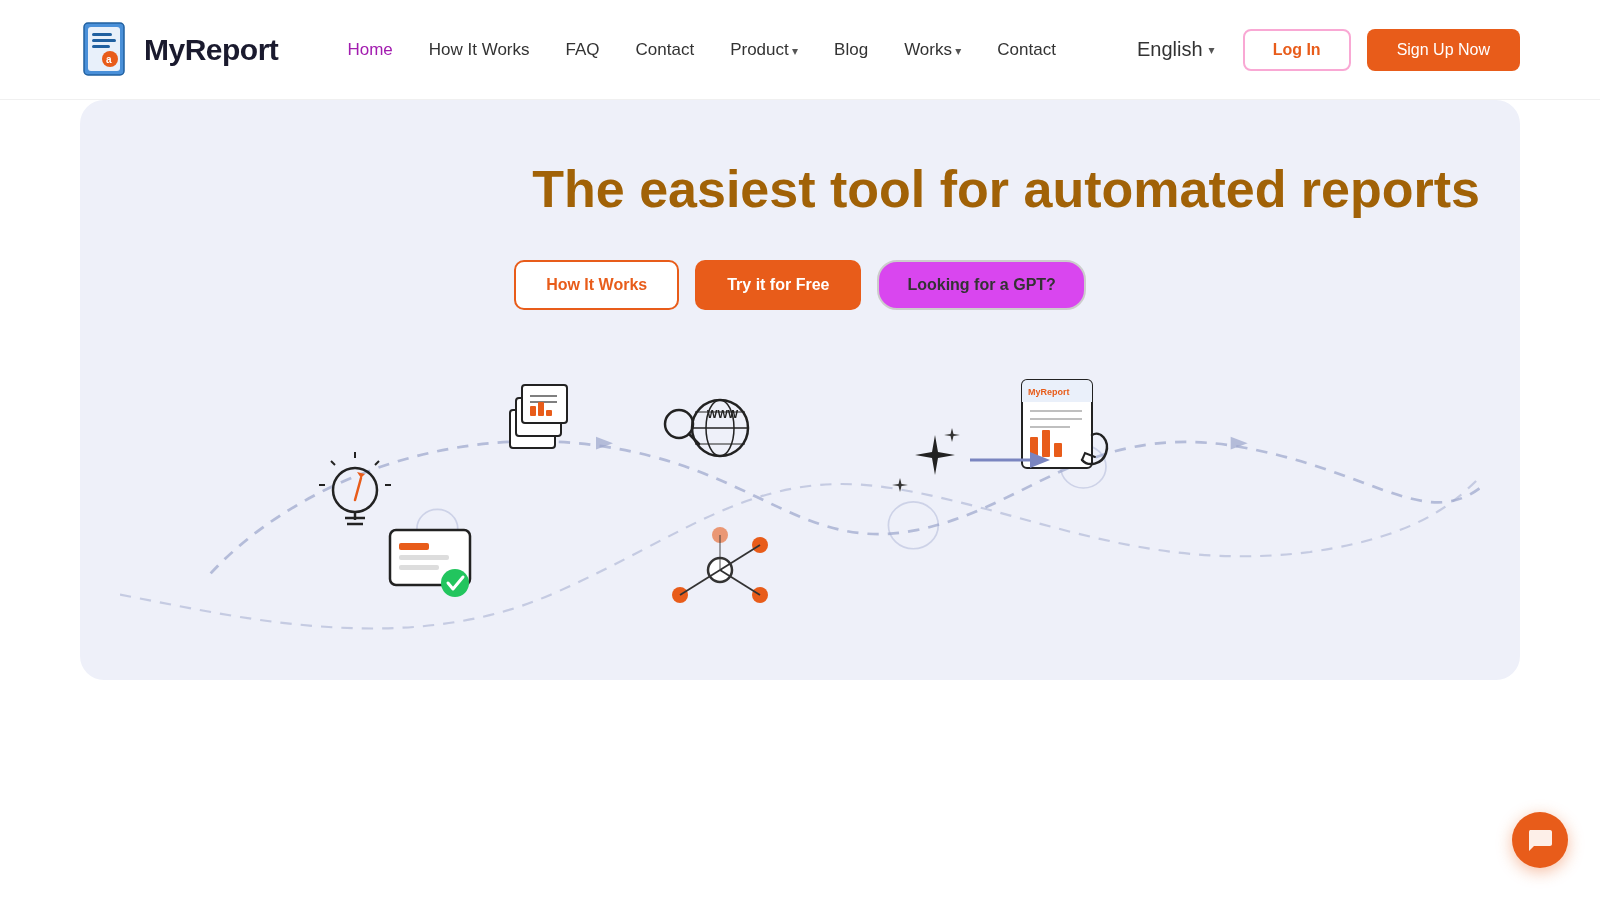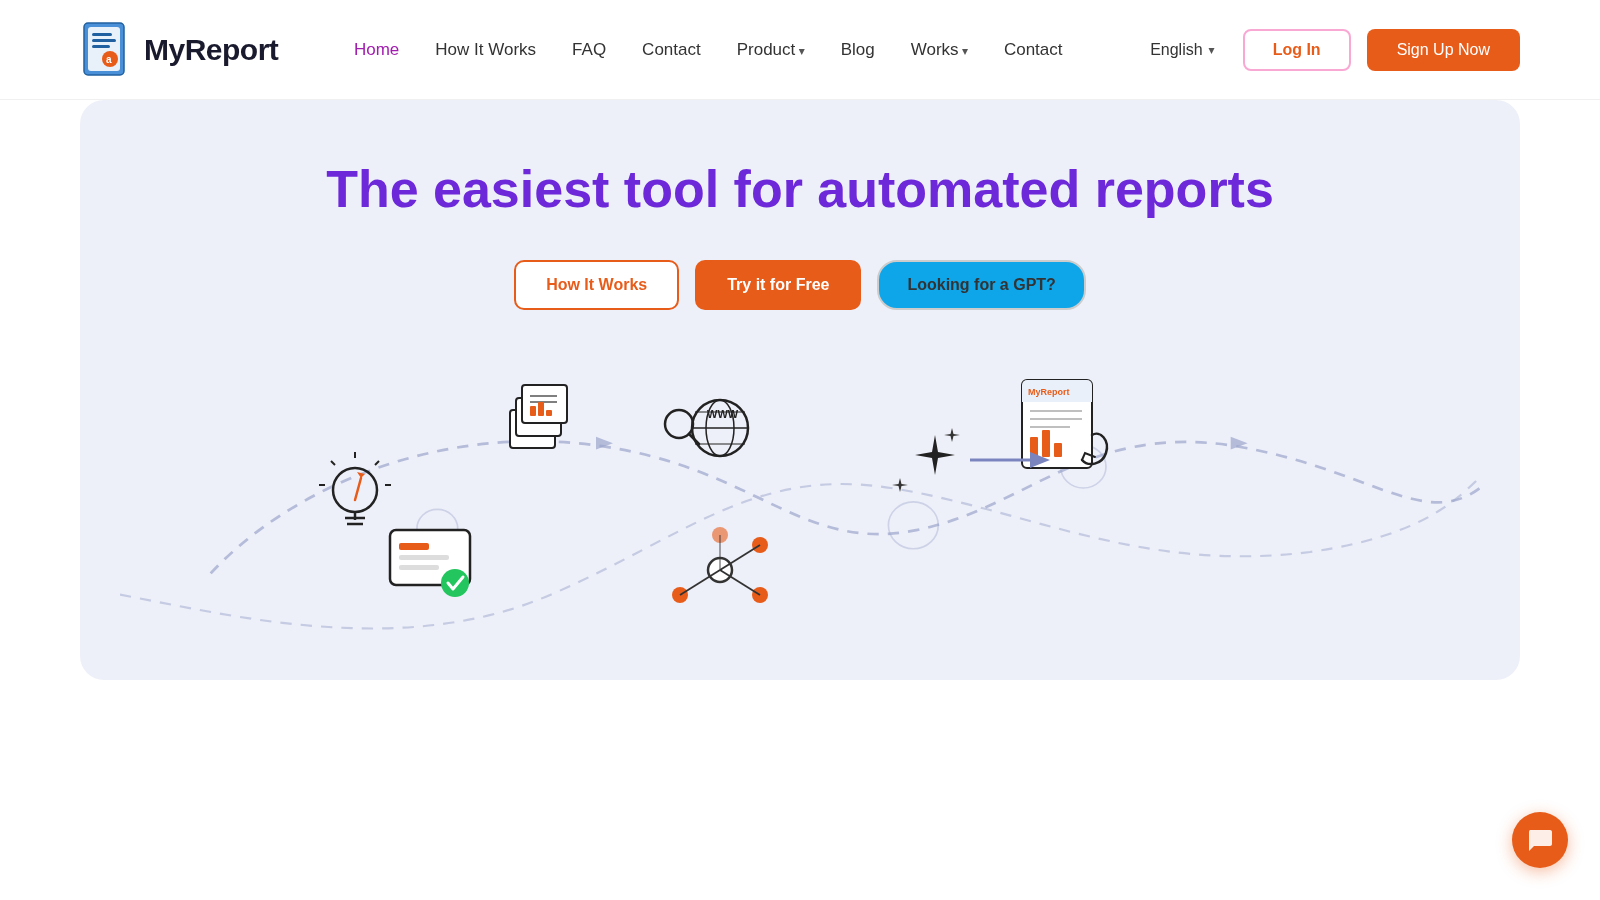--- a/index.html
+++ b/index.html
@@ -51,21 +51,21 @@
     }
     .nav-right {
       display: flex;
       align-items: center;
       gap: 16px;
     }
     .lang-selector {
       display: flex;
       align-items: center;
       gap: 6px;
-      font-size: 16px;
+      font-size: 20px;
       font-weight: 500;
       color: #333;
       cursor: pointer;
       padding: 8px 12px;
       border-radius: 6px;
     }
     .lang-selector::after {
       content: '▾';
       font-size: 12px;
       color: #555;
@@ -95,24 +95,24 @@
     .hero {
       background: #eef0f9;
       margin: 0 80px;
       border-radius: 24px;
       position: relative;
       overflow: hidden;
       padding: 60px 40px 0 40px;
       min-height: 520px;
     }
     .hero-title {
-      text-align: center;
+      text-align: right;
       font-size: 52px;
       font-weight: 800;
-      color: #6d28d9;
+      color: #a16207;
       line-height: 1.15;
       margin-bottom: 40px;
       position: relative;
       z-index: 2;
     }
     .hero-buttons {
       display: flex;
       justify-content: center;
       gap: 16px;
       margin-bottom: 50px;
@@ -133,21 +133,21 @@
       background: #e85c1a;
       color: #fff;
       border: none;
       padding: 6px 32px;
       border-radius: 10px;
       font-size: 16px;
       font-weight: 600;
       cursor: pointer;
     }
     .btn-gpt {
-      background: #0ea5e9;
+      background: #d946ef;
       color: #333;
       border: 2px solid #ccc;
       padding: 14px 28px;
       border-radius: 20px;
       font-size: 16px;
       font-weight: 600;
       cursor: pointer;
     }
 
     

